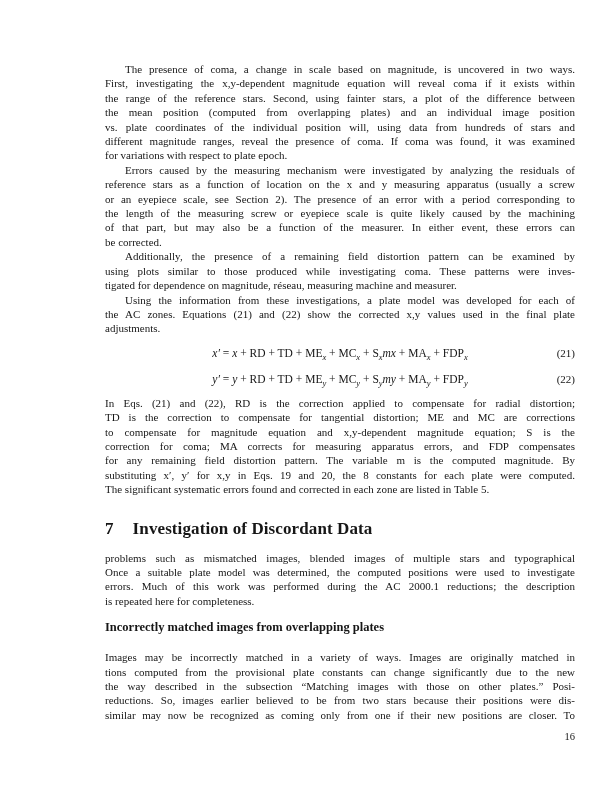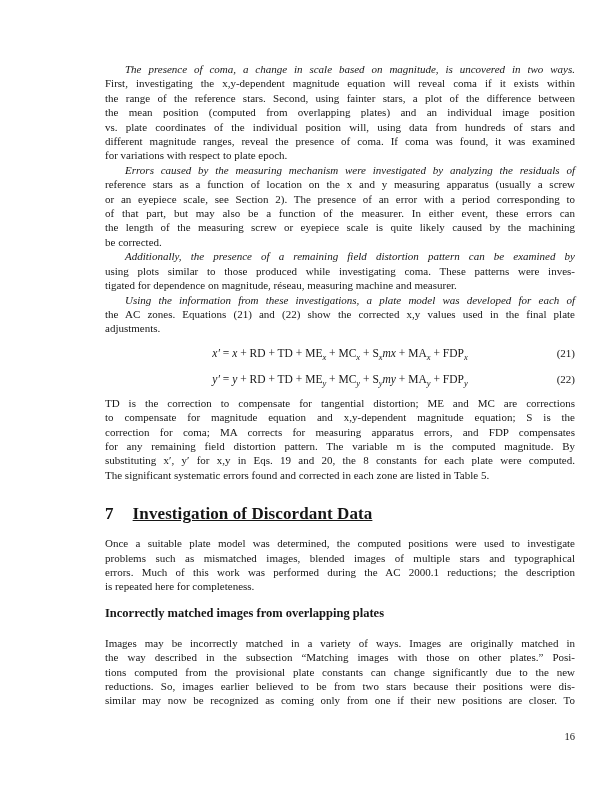--- a/index.html
+++ b/index.html
@@ -9,27 +9,27 @@
     position: relative;
     font-family: "Liberation Serif", "DejaVu Serif", serif;
     color: #161616;
     overflow: hidden;
   }
   .page { position: absolute; inset: 0; }
   .textblock { position: absolute; left: 105px; top: 62px; width: 470px; }
   .para { font-size: 11px; line-height: 14.4px; }
   .line { text-align: justify; }
   .line.jl { text-align-last: justify; }
-  .line.indent { text-indent: 20px; font-style: italic; }
+  .line.indent { text-indent: 20px; }
   .eqs { margin: 4px 0; }
   .eqrow { position: relative; height: 26px; line-height: 26px; text-align: center; font-size: 11.5px; }
   .eq .it { font-style: italic; }
   .eq sub { font-size: 8.5px; font-style: italic; line-height: 0; }
   .eqnum { position: absolute; right: 0; top: 0; font-size: 11px; text-align: right; }
-  .section-head { margin-top: 22px; margin-bottom: 12px; font-weight: bold; font-size: 17px; letter-spacing: 0.1px; text-decoration: underline; }
+  .section-head { margin-top: 22px; margin-bottom: 12px; font-weight: bold; font-size: 17px; letter-spacing: 0.1px; }
   .sec-num { display: inline-block; margin-right: 19px; }
   .subsection-head { margin-top: 12px; margin-bottom: 15px; font-weight: bold; font-size: 12.5px; }
   .pageno { position: absolute; left: 105px; width: 470px; top: 731px; text-align: right; font-size: 10.5px; }
 </style>
 </head>
 <body>
 
 <div class="page">
   <div class="textblock">
 
@@ -39,22 +39,22 @@
         <div class="line jl">the range of the reference stars. Second, using fainter stars, a plot of the difference between</div>
         <div class="line jl">the mean position (computed from overlapping plates) and an individual image position</div>
         <div class="line jl">vs. plate coordinates of the individual position will, using data from hundreds of stars and</div>
         <div class="line jl">different magnitude ranges, reveal the presence of coma. If coma was found, it was examined</div>
         <div class="line">for variations with respect to plate epoch.</div>
       </div>
     <div class="para">
         <div class="line indent jl">Errors caused by the measuring mechanism were investigated by analyzing the residuals of</div>
         <div class="line jl">reference stars as a function of location on the x and y measuring apparatus (usually a screw</div>
         <div class="line jl">or an eyepiece scale, see Section 2). The presence of an error with a period corresponding to</div>
+        <div class="line jl">the length of the measuring screw or eyepiece scale is quite likely caused by the machining</div>
         <div class="line jl">of that part, but may also be a function of the measurer. In either event, these errors can</div>
-        <div class="line jl">the length of the measuring screw or eyepiece scale is quite likely caused by the machining</div>
         <div class="line">be corrected.</div>
       </div>
     <div class="para">
         <div class="line indent jl">Additionally, the presence of a remaining field distortion pattern can be examined by</div>
         <div class="line jl">using plots similar to those produced while investigating coma. These patterns were inves-</div>
         <div class="line">tigated for dependence on magnitude, réseau, measuring machine and measurer.</div>
       </div>
     <div class="para">
         <div class="line indent jl">Using the information from these investigations, a plate model was developed for each of</div>
         <div class="line jl">the AC zones. Equations (21) and (22) show the corrected x,y values used in the final plate</div>
@@ -66,45 +66,46 @@
         <span class="eq"><span class="it">x′</span><span> = </span><span class="it">x</span><span> + </span><span>RD</span><span> + </span><span>TD</span><span> + </span><span>ME</span><sub>x</sub><span> + </span><span>MC</span><sub>x</sub><span> + </span><span>S</span><sub>x</sub><span class="it">mx</span><span> + </span><span>MA</span><sub>x</sub><span> + </span><span>FDP</span><sub>x</sub></span>
         <span class="eqnum">(21)</span>
       </div>
       <div class="eqrow">
         <span class="eq"><span class="it">y′</span><span> = </span><span class="it">y</span><span> + </span><span>RD</span><span> + </span><span>TD</span><span> + </span><span>ME</span><sub>y</sub><span> + </span><span>MC</span><sub>y</sub><span> + </span><span>S</span><sub>y</sub><span class="it">my</span><span> + </span><span>MA</span><sub>y</sub><span> + </span><span>FDP</span><sub>y</sub></span>
         <span class="eqnum">(22)</span>
       </div>
     </div>
 
     <div class="para">
+        <div class="line jl">In Eqs. (21) and (22), RD is the correction applied to compensate for radial distortion;</div>
         <div class="line jl">TD is the correction to compensate for tangential distortion; ME and MC are corrections</div>
         <div class="line jl">to compensate for magnitude equation and x,y-dependent magnitude equation; S is the</div>
         <div class="line jl">correction for coma; MA corrects for measuring apparatus errors, and FDP compensates</div>
         <div class="line jl">for any remaining field distortion pattern. The variable m is the computed magnitude. By</div>
         <div class="line jl">substituting x′, y′ for x,y in Eqs. 19 and 20, the 8 constants for each plate were computed.</div>
         <div class="line">The significant systematic errors found and corrected in each zone are listed in Table 5.</div>
       </div>
 
     <div class="section-head">
       <span class="sec-num">7</span><span>Investigation of Discordant Data</span>
     </div>
 
     <div class="para">
+        <div class="line jl">problems such as mismatched images, blended images of multiple stars and typographical</div>
         <div class="line jl">Once a suitable plate model was determined, the computed positions were used to investigate</div>
-        <div class="line jl">problems such as mismatched images, blended images of multiple stars and typographical</div>
         <div class="line jl">errors. Much of this work was performed during the AC 2000.1 reductions; the description</div>
         <div class="line">is repeated here for completeness.</div>
       </div>
 
     <div class="subsection-head">Incorrectly matched images from overlapping plates</div>
 
     <div class="para">
         <div class="line jl">Images may be incorrectly matched in a variety of ways. Images are originally matched in</div>
+        <div class="line jl">tions computed from the provisional plate constants can change significantly due to the new</div>
         <div class="line jl">the way described in the subsection “Matching images with those on other plates.” Posi-</div>
-        <div class="line jl">tions computed from the provisional plate constants can change significantly due to the new</div>
         <div class="line jl">reductions. So, images earlier believed to be from two stars because their positions were dis-</div>
         <div class="line jl">similar may now be recognized as coming only from one if their new positions are closer. To</div>
       </div>
 
   </div>
 
   <div class="pageno">16</div>
 </div>
 
 </body></html>

